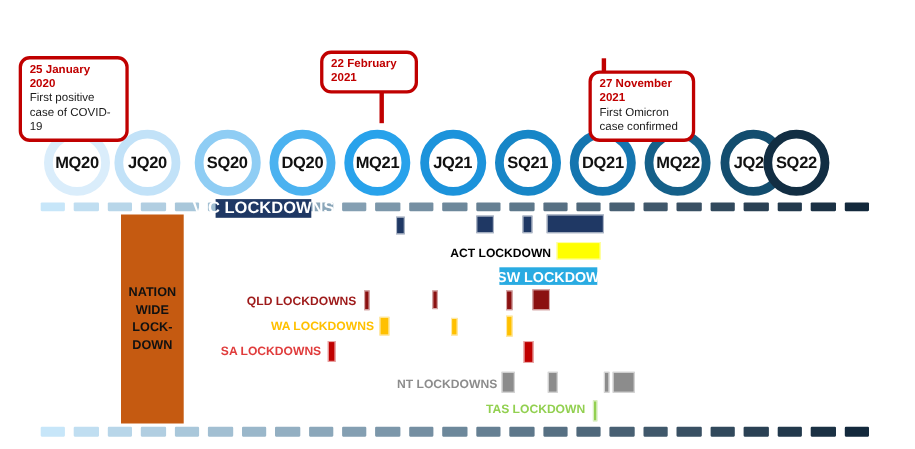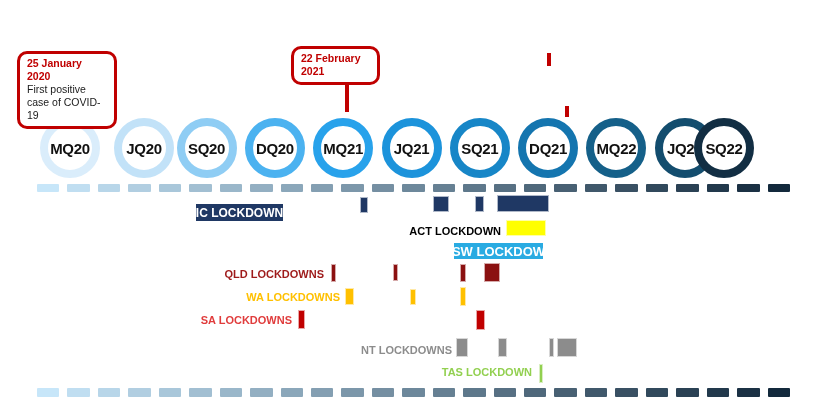--- a/index.html
+++ b/index.html
@@ -38,21 +38,21 @@
   
   .nationwide {
     position:absolute; left:110px; top:195px; width:57px; height:190px;
     background:#C55A11; display:flex; flex-direction:column;
     align-items:center; justify-content:center; gap:4px;
     font-weight:bold; font-size:11.5px; color:#111; text-align:center; z-index:2;
   }
   
   .ld-label { position:absolute; font-weight:bold; font-size:11px; white-space:nowrap; z-index:3; }
   .ld-box   { display:flex; align-items:center; justify-content:center; }
-  .ld-vic { left:196px; top:204px; width:87px; height:17px; background:#1F3864; color:#fff; font-size:12px; }
+  .ld-vic { left:196px; top:181px; width:87px; height:17px; background:#1F3864; color:#fff; font-size:15px; }
   .ld-nsw { left:454px; top:243px; width:89px; height:16px; background:#29ABE2; color:#fff; font-size:13px; }
   .ld-act { right:331px; top:225px; color:#000000; }
   .ld-qld { right:508px; top:268px; color:#9E1A1A;text-align:right; }
   .ld-wa  { right:492px; top:291px; color:#FFC000; }
   .ld-sa  { right:540px; top:314px; color:#E03C3C; }
   .ld-nt  { right:380px; top:344px; color:#8C8C8C; }
   .ld-tas { right:300px; top:366px; color:#92D050; }
   
   .ld-bar { position:absolute; box-sizing:border-box; border:1px solid rgba(255,255,255,0.65); z-index:2; }
 </style>
@@ -61,29 +61,33 @@
 
 <div id="canvas">
 
   <div class="callout callout-1">
     <div class="c-date">25 January 2020</div>
     <div class="c-text">First positive case of COVID-19</div>
   </div>
   <div class="callout callout-2">
     <div class="c-date">22 February 2021</div>
   </div>
+  <div class="callout callout-4">
+    <div class="c-date">27 November 2021</div>
+    <div class="c-text">First Omicron case confirmed</div>
+  </div>
 
   <div class="connector conn-1"></div>
   <div class="connector conn-2"></div>
   <div class="connector conn-3"></div>
   <div class="connector conn-4"></div>
 
   <div id="quarters">
       <div class="q-circle" style="left: 40px; border-color: rgb(218, 237, 251);">MQ20</div>
-      <div class="q-circle" style="left: 114px; border-color: rgb(194, 226, 248);">JQ20</div>
+      <div class="q-circle" style="left: 104px; border-color: rgb(194, 226, 248);">JQ20</div>
       <div class="q-circle" style="left: 176.6px; border-color: rgb(143, 205, 244);">SQ20</div>
       <div class="q-circle" style="left: 244.9px; border-color: rgb(75, 178, 240);">DQ20</div>
       <div class="q-circle" style="left: 313.2px; border-color: rgb(40, 162, 235);">MQ21</div>
       <div class="q-circle" style="left: 381.5px; border-color: rgb(28, 147, 219);">JQ21</div>
       <div class="q-circle" style="left: 449.8px; border-color: rgb(23, 134, 199);">SQ21</div>
       <div class="q-circle" style="left: 518.1px; border-color: rgb(20, 117, 175);">DQ21</div>
       <div class="q-circle" style="left: 586.4px; border-color: rgb(21, 96, 137);">MQ22</div>
       <div class="q-circle" style="left: 654.7px; border-color: rgb(19, 77, 110);">JQ22</div>
       <div class="q-circle" style="left: 694px; border-color: rgb(18, 46, 67);">SQ22</div>
     </div>
@@ -136,20 +140,26 @@
       <div class="dash" style="background: rgb(72, 96, 115);"></div>
       <div class="dash" style="background: rgb(64, 88, 107);"></div>
       <div class="dash" style="background: rgb(57, 80, 99);"></div>
       <div class="dash" style="background: rgb(49, 73, 92);"></div>
       <div class="dash" style="background: rgb(42, 65, 84);"></div>
       <div class="dash" style="background: rgb(34, 57, 76);"></div>
       <div class="dash" style="background: rgb(27, 49, 68);"></div>
       <div class="dash" style="background: rgb(19, 41, 60);"></div>
     </div>
 
+  <div class="nationwide">
+    <div>NATION</div>
+    <div>WIDE</div>
+    <div>LOCK-</div>
+    <div>DOWN</div>
+  </div>
 
   <div class="ld-label ld-box ld-vic" style="color: rgb(255, 255, 255); background: rgb(31, 56, 100);">VIC LOCKDOWNS</div>
   <div class="ld-label ld-act" style="color: rgb(0, 0, 0);">ACT LOCKDOWN</div>
   <div class="ld-label ld-box ld-nsw" style="color: rgb(255, 255, 255); background: rgb(41, 171, 226);">NSW LOCKDOWN</div>
   <div class="ld-label ld-qld" style="color: rgb(158, 26, 26);">QLD LOCKDOWNS</div>
   <div class="ld-label ld-wa" style="color: rgb(255, 192, 0);">WA LOCKDOWNS</div>
   <div class="ld-label ld-sa" style="color: rgb(224, 60, 60);">SA LOCKDOWNS</div>
   <div class="ld-label ld-nt" style="color: rgb(140, 140, 140);">NT LOCKDOWNS</div>
   <div class="ld-label ld-tas" style="color: rgb(146, 208, 80);">TAS LOCKDOWN</div>
 

